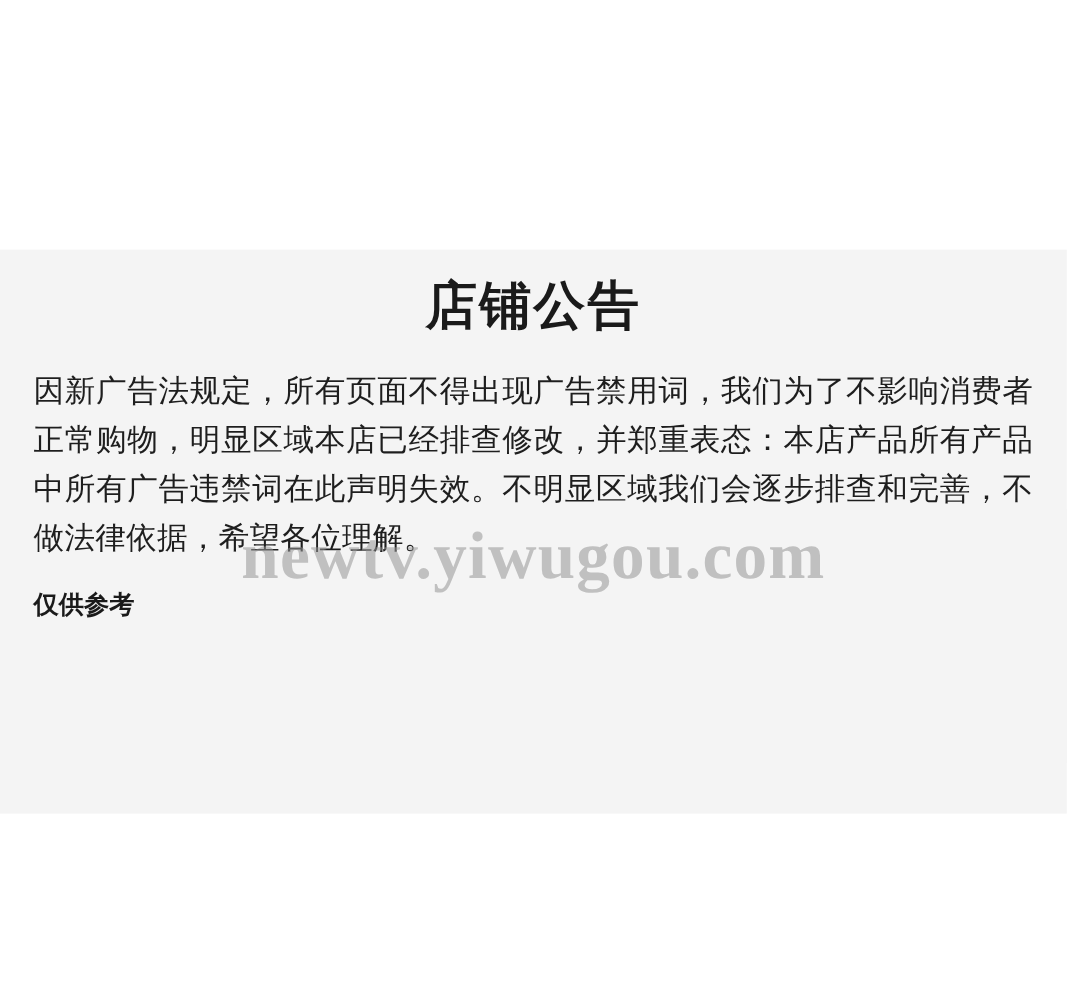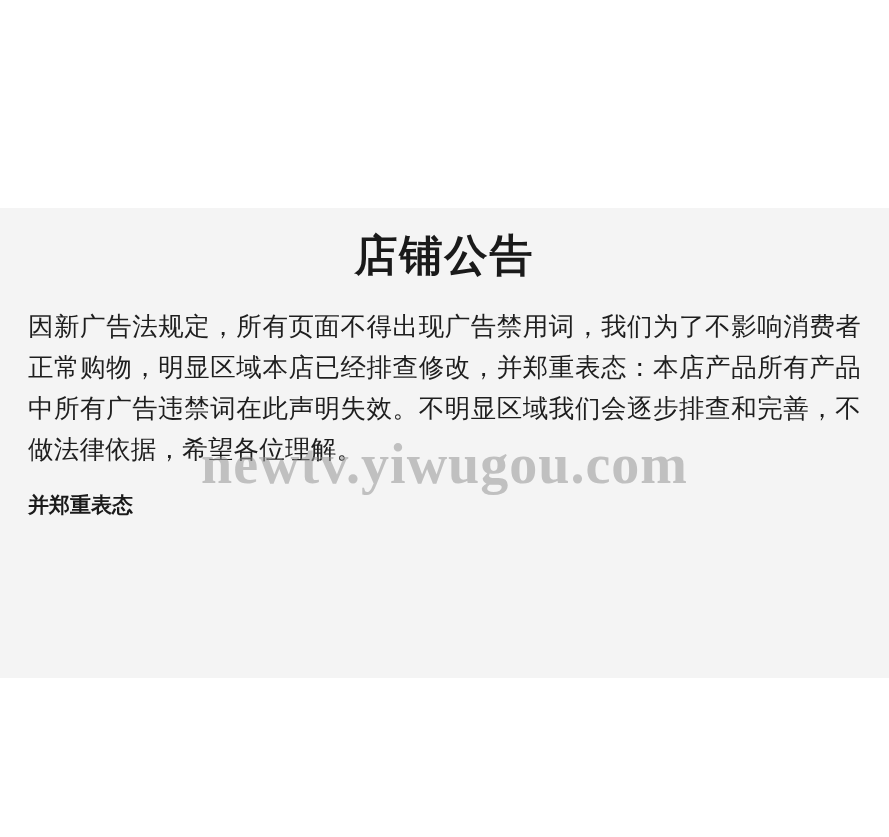--- a/index.html
+++ b/index.html
@@ -100,21 +100,21 @@
 
 <div class="page">
 
   <div class="notice-band">
     <div class="notice-inner">
 
       <div class="notice-title">店铺公告</div>
 
       <div class="notice-body">因新广告法规定，所有页面不得出现广告禁用词，我们为了不影响消费者正常购物，明显区域本店已经排查修改，并郑重表态：本店产品所有产品中所有广告违禁词在此声明失效。不明显区域我们会逐步排查和完善，不做法律依据，希望各位理解。</div>
 
-      <div class="disclaimer-title">并郑重表态</div>
+      <div class="disclaimer-title">仅供参考</div>
 
 
     </div>
   </div>
 
   <div class="watermark">newtv.yiwugou.com</div>
 
 </div>
 
 </body></html>

